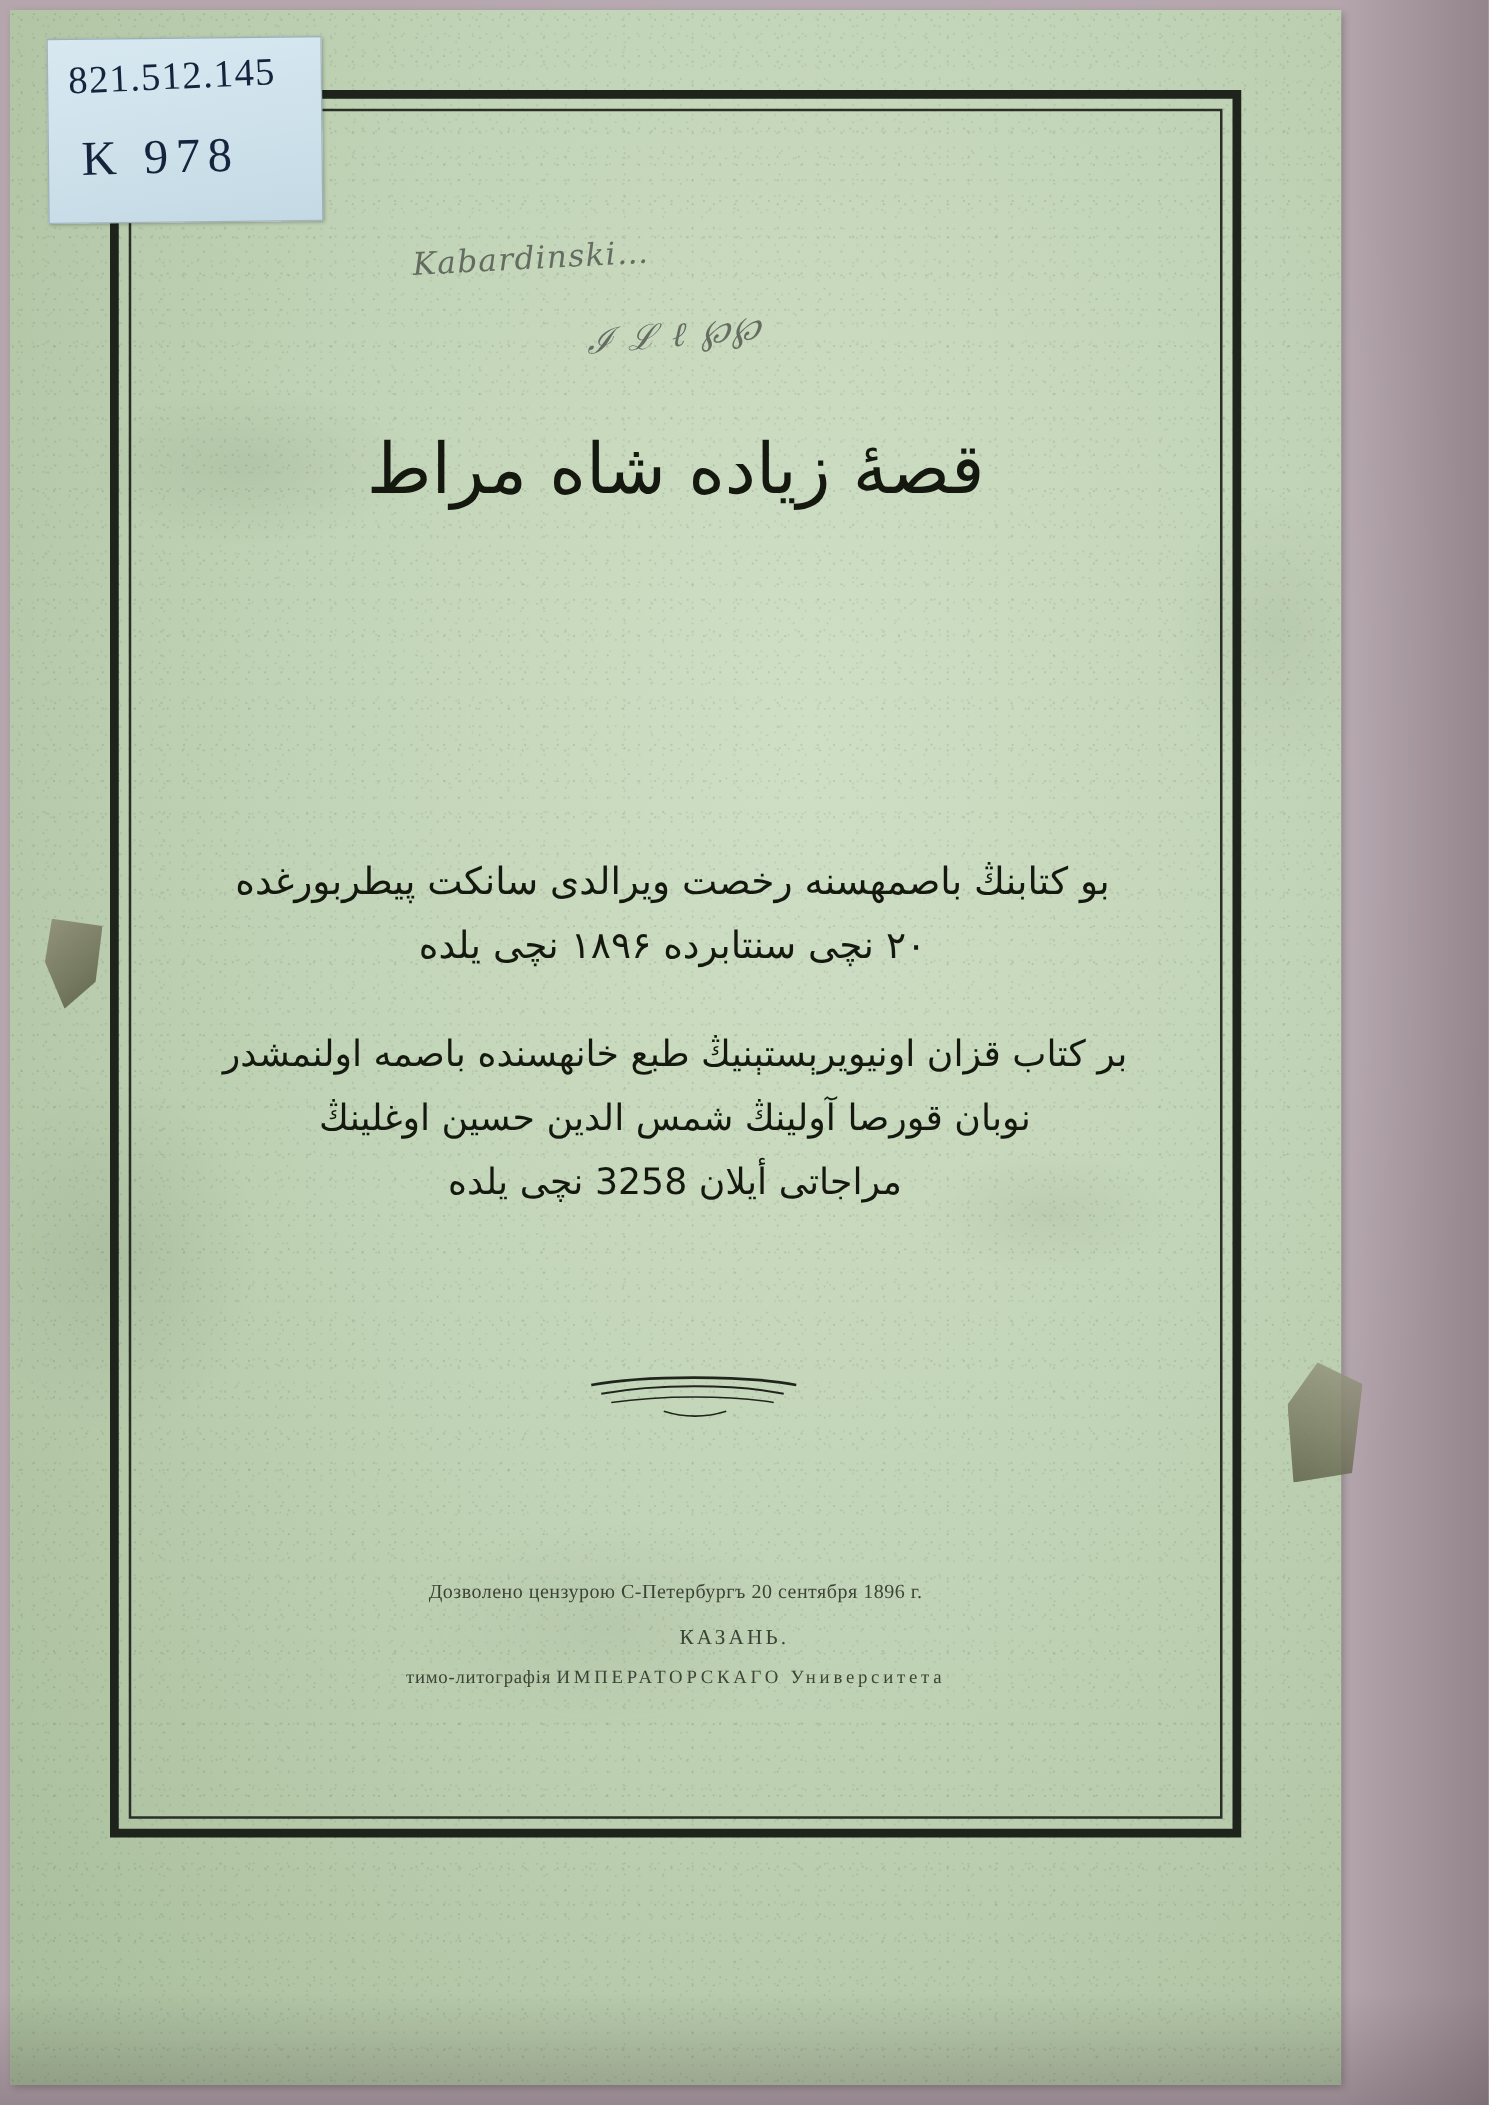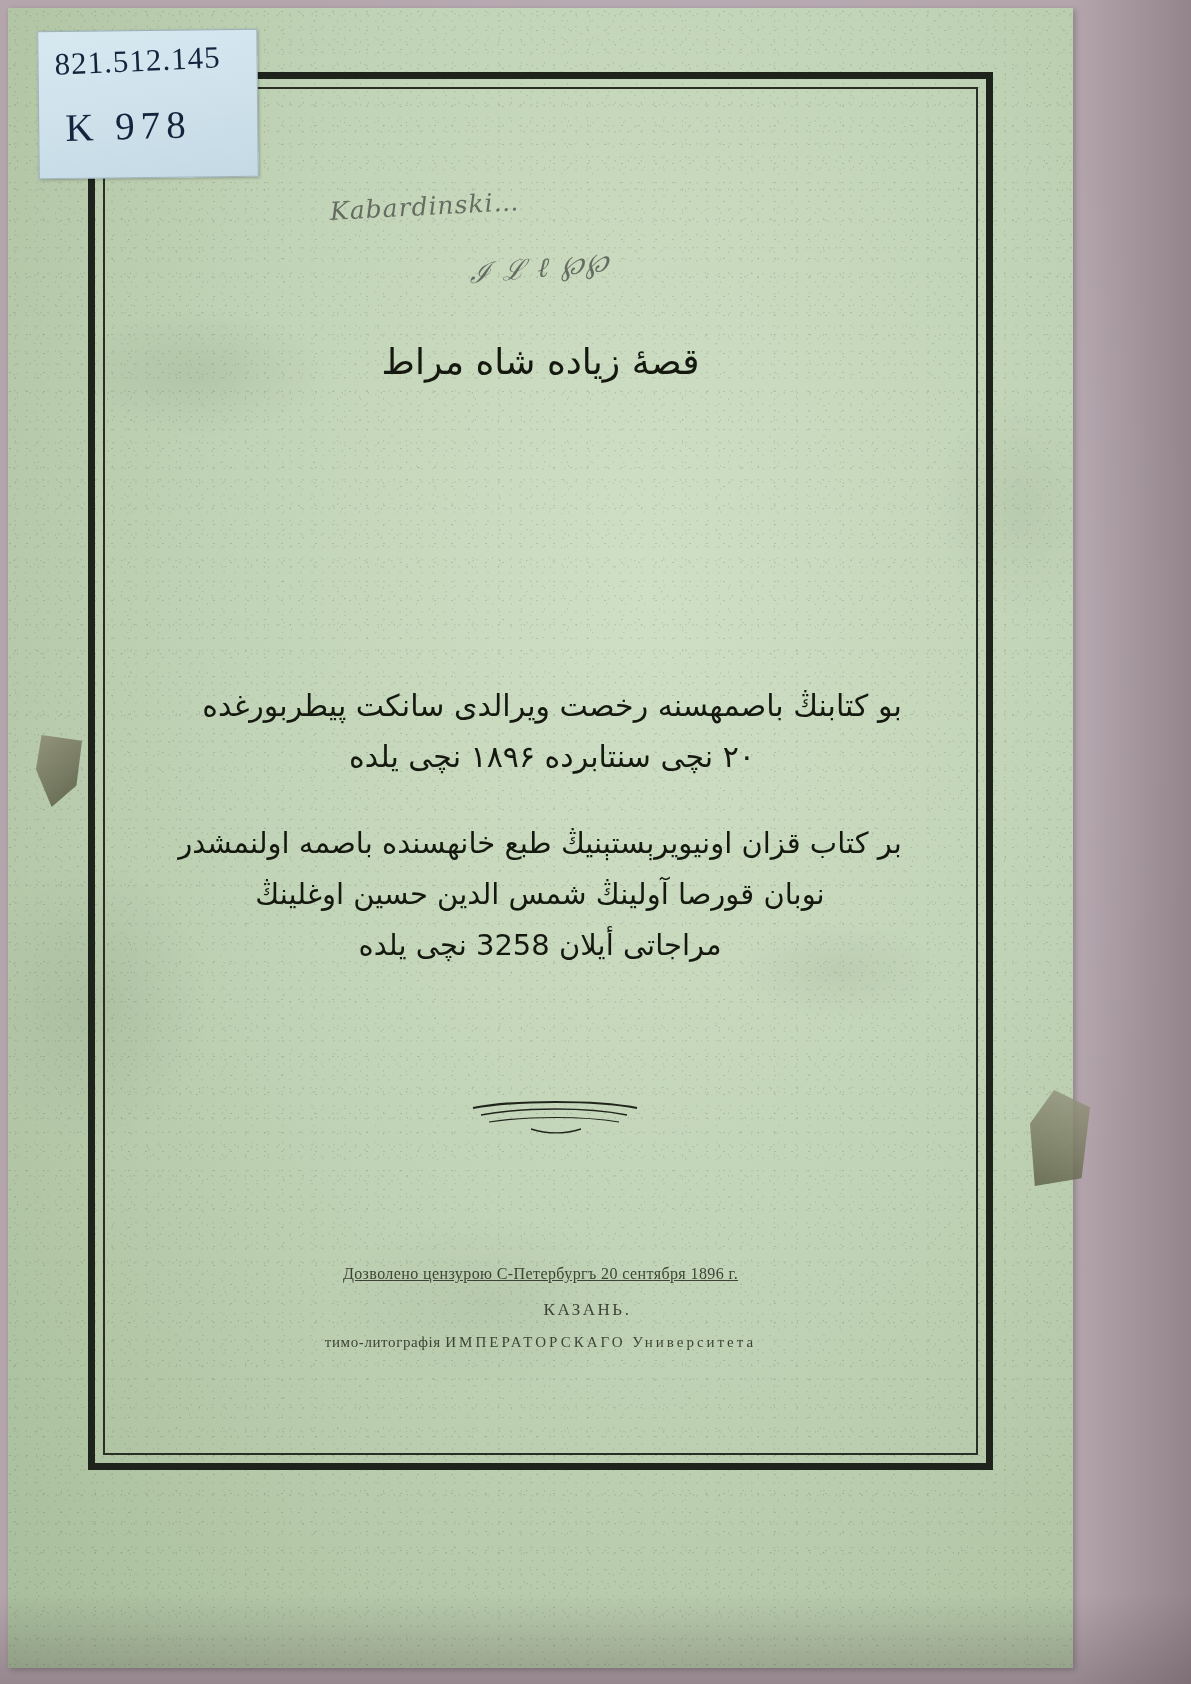--- a/index.html
+++ b/index.html
@@ -147,26 +147,26 @@
     direction: rtl;
     text-align: center;
     color: #14180f;
     font-family: "DejaVu Sans", sans-serif;
     white-space: pre-line;
   }
   #title-line {
     left: 103px;
     width: 875px;
     top: 338px;
-    font-size: 36px;
+    font-size: 56px;
     line-height: 1.35;
     letter-spacing: 2px;
   }
   #block-permission {
-    left: 132px;
+    left: 118px;
     width: 840px;
     top: 680px;
     font-size: 30px;
     line-height: 1.7;
   }
   #block-imprint {
     left: 120px;
     width: 840px;
     top: 818px;
     font-size: 29px;
@@ -185,21 +185,21 @@
   
   .rus {
     position: absolute;
     left: 103px;
     width: 875px;
     text-align: center;
     color: #20251c;
     font-family: "Liberation Serif", serif;
     opacity: .82;
   }
-  #censor   { top: 1265px; font-size: 16px; letter-spacing: .4px; text-decoration: underline; }
+  #censor   { top: 1265px; font-size: 16px; letter-spacing: .4px; }
   #city     { top: 1300px; font-size: 17px; letter-spacing: 2.5px; padding-left: 47px; }
   #printer  { top: 1334px; font-size: 15px; letter-spacing: .6px; text-align: center; }
   #year     { top: 1358px; font-size: 16px; letter-spacing: 1px; }
   #printer .spaced { letter-spacing: 3px; }
 
   
   #tear-left {
     position: absolute;
     left: 36px;
     top: 735px;

